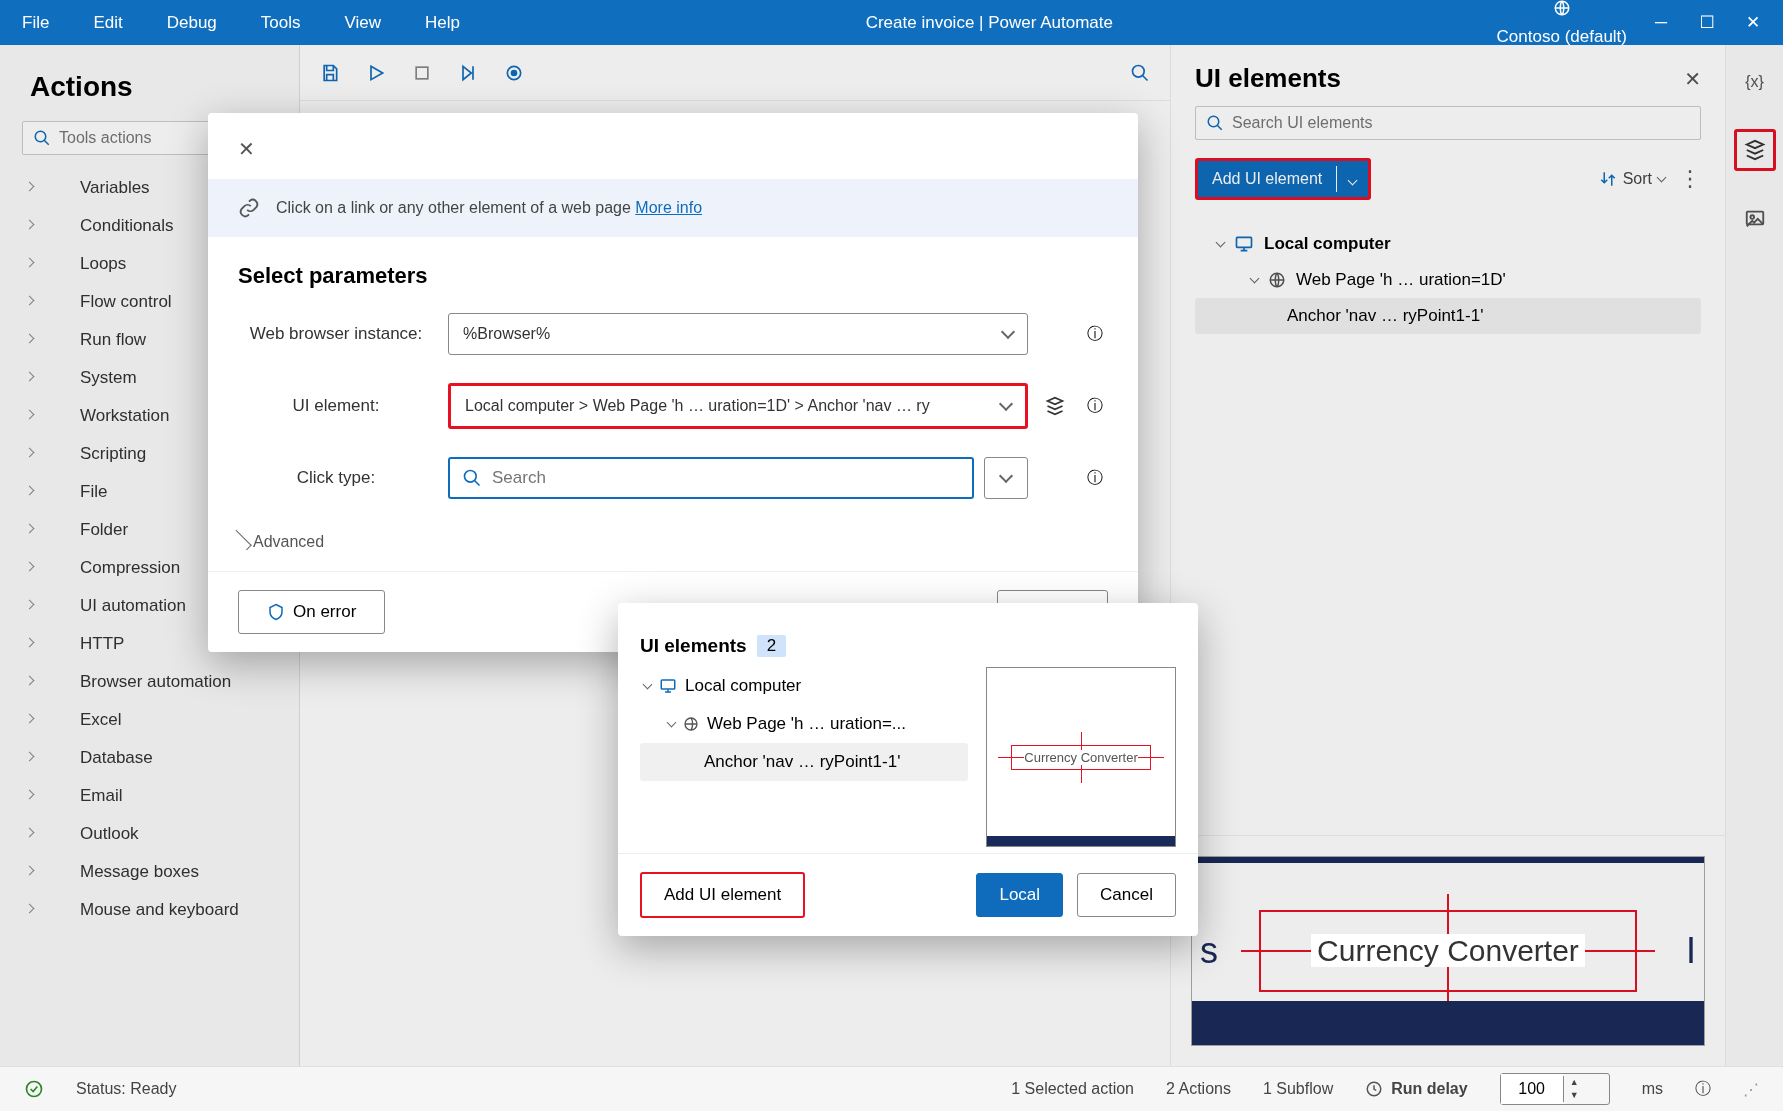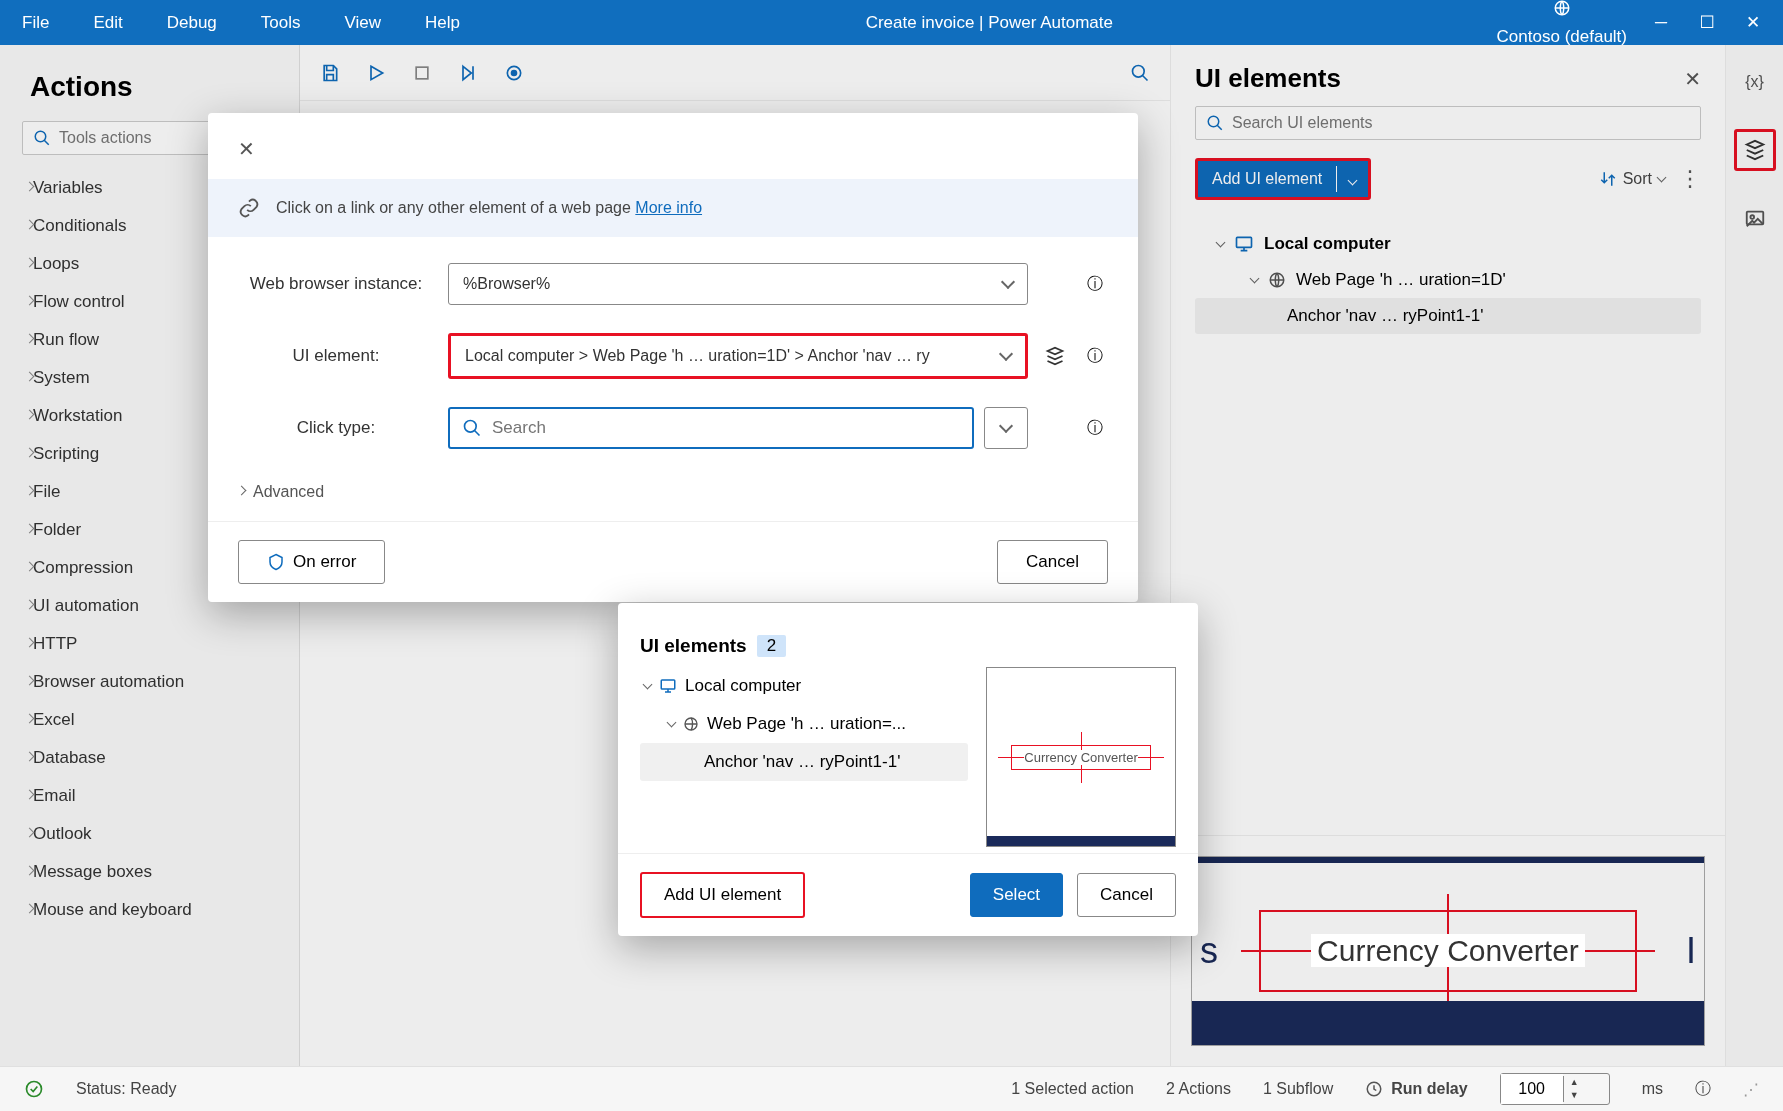--- a/index.html
+++ b/index.html
@@ -15,21 +15,21 @@
 .titlebar .winbtn { width: 24px; text-align: center; }
 
 
 .main { display: flex; height: calc(100% - 45px - 45px); }
 .left-panel { width: 300px; background: #fafafa; border-right: 1px solid #e0e0e0; display:flex; flex-direction:column; }
 .left-panel h2 { font-size: 28px; font-weight: 600; padding: 26px 30px 18px; }
 .left-panel .search { margin: 0 22px 14px; }
 .searchbox { display:flex; align-items:center; border:1px solid #ccc; border-radius:2px; padding:7px 10px; background:#fff; color:#777;}
 .searchbox svg { margin-right:8px; flex:none; }
 .actions-list { overflow:auto; padding:0 22px; }
-.actions-list .item { display:flex; align-items:center; padding:9px 4px; color:#333; font-size:17px; }
+.actions-list .item { display:flex; align-items:center; padding:9px 4px; color:#333; font-size:17px;gap:47px; }
 
 
 .center-panel { flex:1; display:flex; flex-direction:column; background:#fff; }
 .toolbar { height:56px; border-bottom:1px solid #eee; display:flex; align-items:center; padding:0 20px; gap:26px;}
 .toolbar .spacer{flex:1;}
 .toolbar svg{color:#0f6cbd;}
 .canvas { flex:1; position:relative; }
 
 
 .right-panel { width: 555px; background:#fff; border-left:1px solid #eee; display:flex; flex-direction:column;}
@@ -76,21 +76,21 @@
 .modal h4{ font-size:22px; font-weight:600; margin-bottom:24px;}
 .prow{ display:flex; align-items:center; gap:14px; margin-bottom:28px;}
 .prow .lbl{ width:196px; font-size:17px; color:#333;text-align:center;}
 .prow .field{ flex:1; }
 .selbox{ border:1px solid #888; border-radius:3px; padding:11px 14px; display:flex; align-items:center; background:#fff;}
 .selbox .txt{flex:1; color:#333;}
 .selbox.hl{ border:3px solid #e81123;}
 .icnslot{width:26px;display:flex;justify-content:center;}
 .searchfield{ border:2px solid #0f6cbd; border-radius:3px; padding:9px 12px; display:flex; align-items:center; gap:10px;}
 .searchfield input{border:none;outline:none;flex:1;font-size:17px;}
-.advrow{display:flex;align-items:center;gap:8px;color:#555;padding:6px 0 10px;}
+.advrow{display:flex;gap:8px;color:#555;padding:6px 0 10px;}
 .modal .foot{ border-top:1px solid #eee; padding:18px 30px; display:flex; align-items:center;}
 .btn{ padding:11px 28px; border-radius:3px; font-size:17px; background:#fff; border:1px solid #888; display:inline-flex; align-items:center; gap:8px;}
 .btn.primary{ background:#0f6cbd; color:#fff; border-color:#0f6cbd;}
 .btn.hl{ border:2px solid #e81123;}
 .foot .flex{flex:1;}
 
 
 .picker{ position:absolute; left:618px; top:558px; width:580px; background:#fff; box-shadow:0 12px 40px rgba(0,0,0,.3); border-radius:4px; z-index:5; pointer-events:auto;}
 .picker .pbody{ padding:18px 22px 6px;}
 .picker .phead{ display:flex; align-items:center; gap:10px; margin:14px 0 10px; font-size:19px; font-weight:600;}
@@ -365,20 +365,21 @@
       <span style="font-size:20px;color:#555;">✕</span>
     </div>
     <div class="desc">
       <svg width="22" height="22" viewBox="0 0 24 24" fill="none" stroke="#555" stroke-width="2">
           <path d="M10 14a5 5 0 0 0 7 0l3-3a5 5 0 0 0-7-7l-1 1"></path>
           <path d="M14 10a5 5 0 0 0-7 0l-3 3a5 5 0 0 0 7 7l1-1"></path>
         </svg>
       <span><span>Click on a link or any other element of a web page</span> <a href="#">More info</a></span>
     </div>
     <div class="body">
+      <h4>Select parameters</h4>
 
       <div class="prow">
         <div class="lbl">Web browser instance:</div>
         <div class="field">
           <div class="selbox">
             <span class="txt">%Browser%</span>
             <span class="chev"></span>
           </div>
         </div>
         <div class="icnslot"></div>
@@ -467,21 +468,21 @@
         </div>
         <div class="thumb">
           <div class="ret"><span style="position:relative;z-index:1;background:#fff;">Currency Converter</span></div>
           <div class="bot"></div>
         </div>
       </div>
     </div>
     <div class="pfoot">
       <div class="btn hl">Add UI element</div>
       <div style="flex:1"></div>
-      <div class="btn primary">Select</div>
+      <div class="btn primary">Local</div>
       <div class="btn">Cancel</div>
     </div>
   </div>
 </div>
 
 <div class="statusbar">
   <svg width="20" height="20" viewBox="0 0 24 24" fill="none" stroke="#2a8a2a" stroke-width="2">
       <circle cx="12" cy="12" r="9"></circle>
       <path d="M8 12l3 3 5-6"></path>
     </svg>

